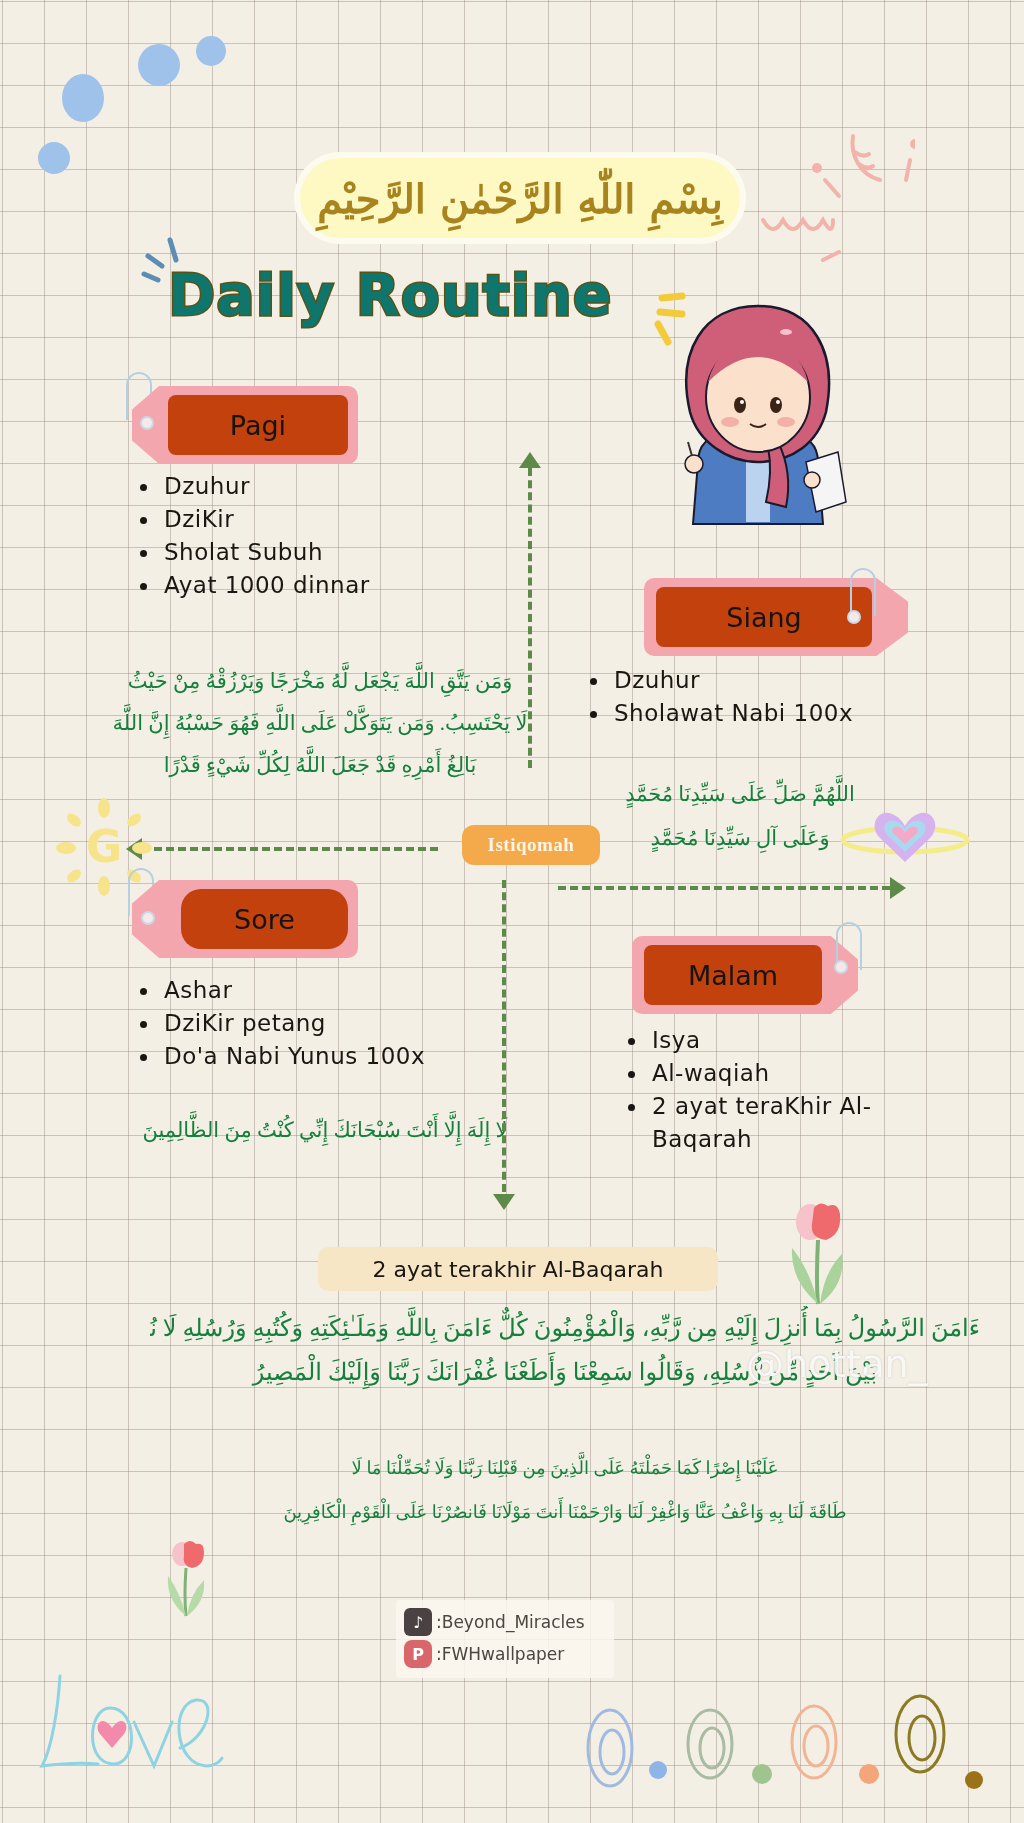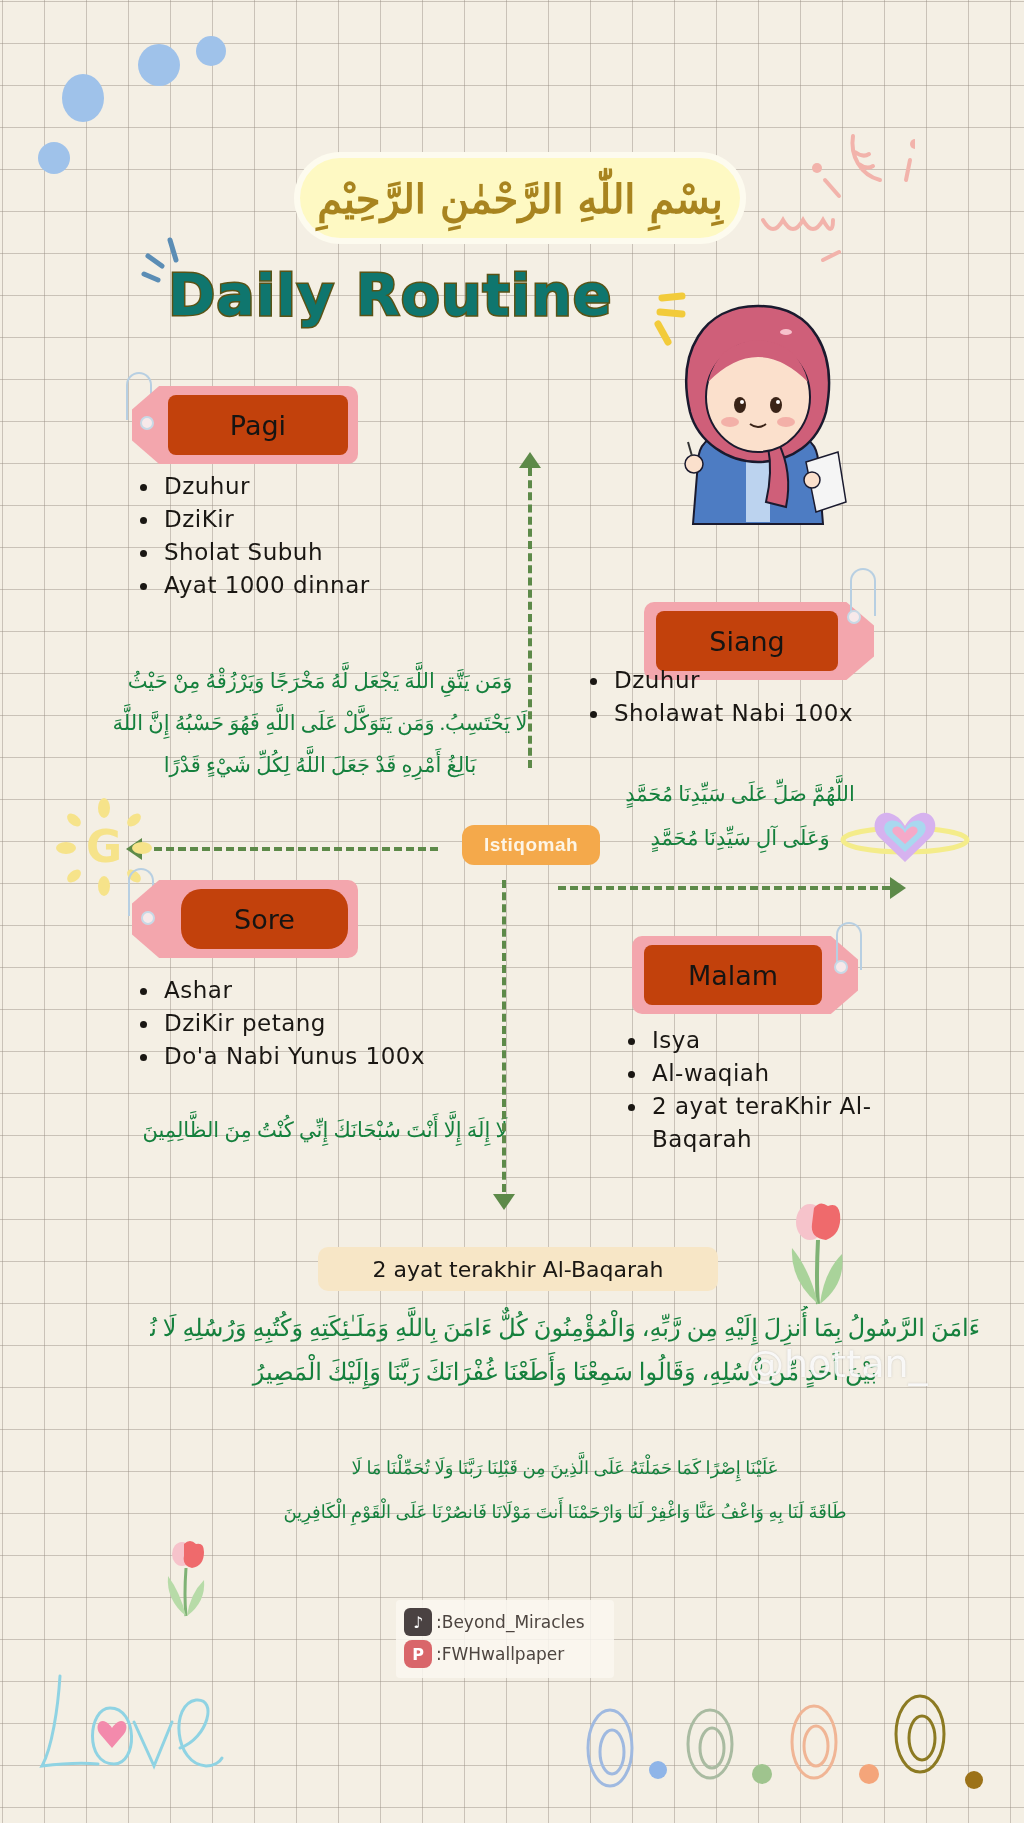--- a/index.html
+++ b/index.html
@@ -75,21 +75,21 @@
   .hdash { position: absolute; height: 0; border-top: 4px dashed #5d8a49; }
   .arrow-up { position: absolute; width: 0; height: 0; border-left: 11px solid transparent; border-right: 11px solid transparent; border-bottom: 16px solid #5d8a49; }
   .arrow-down { position: absolute; width: 0; height: 0; border-left: 11px solid transparent; border-right: 11px solid transparent; border-top: 16px solid #5d8a49; }
   .arrow-left { position: absolute; width: 0; height: 0; border-top: 11px solid transparent; border-bottom: 11px solid transparent; border-right: 16px solid #5d8a49; }
   .arrow-right { position: absolute; width: 0; height: 0; border-top: 11px solid transparent; border-bottom: 11px solid transparent; border-left: 16px solid #5d8a49; }
 
   .badge {
     position: absolute; left: 462px; top: 825px; width: 138px; height: 40px;
     background: #f4a94b; border-radius: 12px;
     display: flex; align-items: center; justify-content: center;
-    font-family: Liberation Sans, sans-serif; font-weight: bold; font-size: 19px; color: #fdf5e6;
+    font-family: Liberation Serif, serif; font-weight: bold; font-size: 19px; color: #fdf5e6;
     letter-spacing: 0.5px;
   }
 
   .section-heading {
     position: absolute; left: 318px; top: 1247px; width: 400px; height: 44px;
     background: #f7e6c6; border-radius: 10px;
     display: flex; align-items: center; justify-content: center;
     font-family: "DejaVu Sans", sans-serif; font-size: 22px; color: #1a1713;
   }
 
@@ -178,21 +178,21 @@
 </ul>
 <div class="arabic" style="left:110px;top:660px;width:420px;font-size:21px;line-height:42px;">
   <div>وَمَن يَتَّقِ اللَّهَ يَجْعَل لَّهُ مَخْرَجًا وَيَرْزُقْهُ مِنْ حَيْثُ</div>
   <div>لَا يَحْتَسِبُ. وَمَن يَتَوَكَّلْ عَلَى اللَّهِ فَهُوَ حَسْبُهُ إِنَّ اللَّهَ</div>
   <div>بَالِغُ أَمْرِهِ قَدْ جَعَلَ اللَّهُ لِكُلِّ شَيْءٍ قَدْرًا</div>
 </div>
 
 <div class="arrow-up" style="left:519px;top:452px;"></div>
 <div class="vdash" style="left:528px;top:468px;height:300px;"></div>
 
-<div class="tag right" style="left:644px;top:578px;width:230px;margin-top:24px;">
+<div class="tag right" style="left:644px;top:578px;width:264px;">
   <div class="tag-inner" style="left:12px;right:36px;">Siang</div>
 </div>
 <div class="string" style="left:850px;top:568px;"></div>
 <div class="tag-hole" style="left:847px;top:610px;"></div>
 <ul class="list" style="left:588px;top:664px;">
   <li>Dzuhur</li>
   <li>Sholawat Nabi 100x</li>
 </ul>
 <div class="arabic" style="left:600px;top:772px;width:280px;font-size:21px;line-height:44px;">
   <div>اللَّهُمَّ صَلِّ عَلَى سَيِّدِنَا مُحَمَّدٍ</div>

